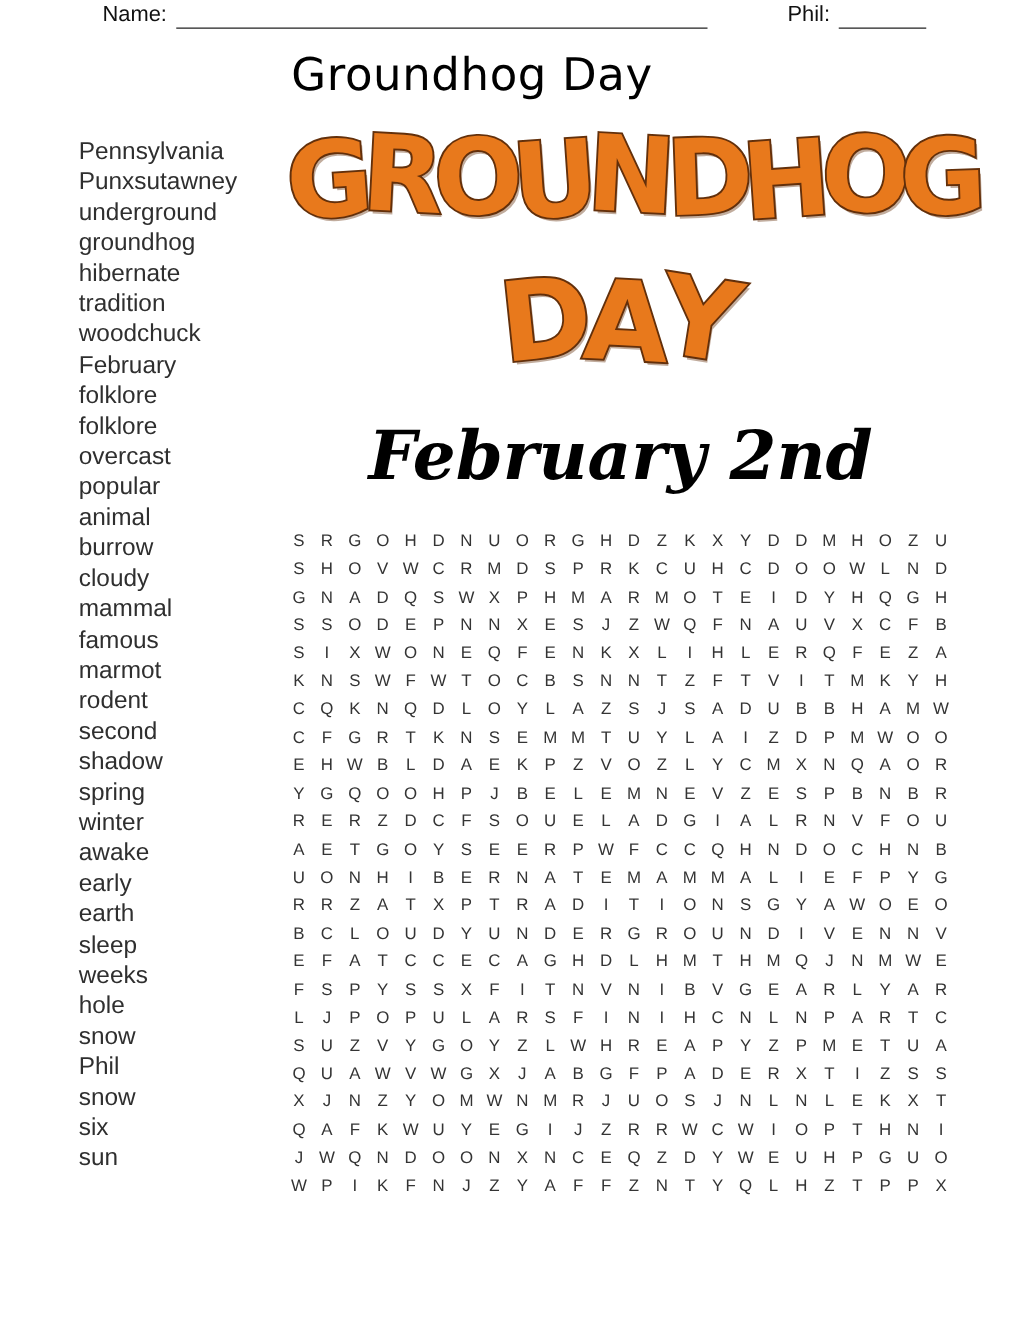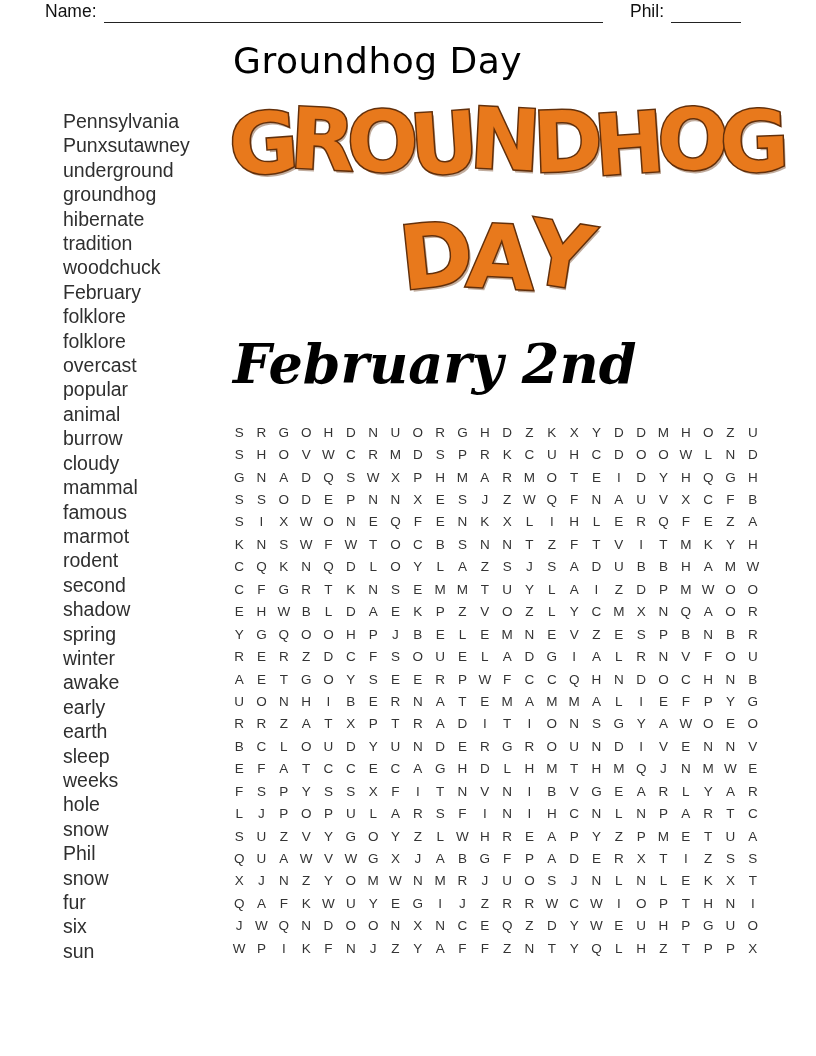--- a/index.html
+++ b/index.html
@@ -3,21 +3,21 @@
 <meta charset="utf-8">
 <title>Groundhog Day Word Search</title>
 <style>
   html,body{margin:0;padding:0;background:#fff;}
   .page{position:relative;width:816px;height:1056px;background:#ffffff;overflow:hidden;
         font-family:"Liberation Sans",sans-serif;margin:0 auto;}
 
   
   .header-row{position:absolute;left:45px;top:1px;width:696px;display:flex;align-items:flex-end;
               font-size:17.5px;color:#111;}
-  .header-label{padding-bottom:1px;white-space:nowrap;}
+  .header-label{padding-bottom:1px;white-space:nowrap;margin-left:37px;}
   .write-line{border-bottom:1.7px solid #222;height:17px;}
   .name-line{flex:1;margin-left:7px;margin-right:27px;}
   .date-line{width:70px;margin-left:7px;}
 
   
   .word-list{position:absolute;left:63px;top:109px;width:184px;font-size:19.5px;
              line-height:24.4px;color:#2f2f2f;}
 
   
   .page-title{position:absolute;left:233px;top:40px;margin:0;font-family:"DejaVu Sans",sans-serif;
@@ -35,21 +35,21 @@
   .logo-line2{margin-top:28px;}
   .logo-line2 .logo-letter{font-size:88px;margin:0 -3px;}
   .logo-line1 .logo-letter:nth-child(3n+1){transform:rotate(-4deg) translateY(2px);}
   .logo-line1 .logo-letter:nth-child(3n+2){transform:rotate(3deg) translateY(-2px);}
   .logo-line1 .logo-letter:nth-child(3n){transform:rotate(-2deg);}
   .logo-line2 .logo-letter:nth-child(1){transform:rotate(-6deg);}
   .logo-line2 .logo-letter:nth-child(2){transform:rotate(3deg) translateY(2px);}
   .logo-line2 .logo-letter:nth-child(3){transform:rotate(9deg);}
 
   
-  .subtitle{position:absolute;left:233px;top:332px;width:527px;text-align:left;
+  .subtitle{position:absolute;left:233px;top:332px;width:527px;text-align:center;
             font-family:"DejaVu Serif",serif;font-style:italic;font-weight:bold;
             font-size:54px;color:#000;white-space:nowrap;}
 
   
   .grid{position:absolute;left:228px;top:421px;width:536px;display:grid;
         grid-template-columns:repeat(24,1fr);}
   .grid-cell{height:22.45px;display:flex;align-items:center;justify-content:center;
              font-size:13.5px;color:#343434;}
 </style>
 </head>
@@ -90,21 +90,20 @@
       <div class="word">winter</div>
       <div class="word">awake</div>
       <div class="word">early</div>
       <div class="word">earth</div>
       <div class="word">sleep</div>
       <div class="word">weeks</div>
       <div class="word">hole</div>
       <div class="word">snow</div>
       <div class="word">Phil</div>
       <div class="word">snow</div>
-      <div class="word">fur</div>
       <div class="word">six</div>
       <div class="word">sun</div>
     </aside>
 
   <h1 class="page-title">Groundhog Day</h1>
 
   <div class="logo">
     <div class="logo-line logo-line1" id="logo-line1"><span class="logo-letter">G</span><span class="logo-letter">R</span><span class="logo-letter">O</span><span class="logo-letter">U</span><span class="logo-letter">N</span><span class="logo-letter">D</span><span class="logo-letter">H</span><span class="logo-letter">O</span><span class="logo-letter">G</span></div>
     <div class="logo-line logo-line2" id="logo-line2"><span class="logo-letter">D</span><span class="logo-letter">A</span><span class="logo-letter">Y</span></div>
   </div>

